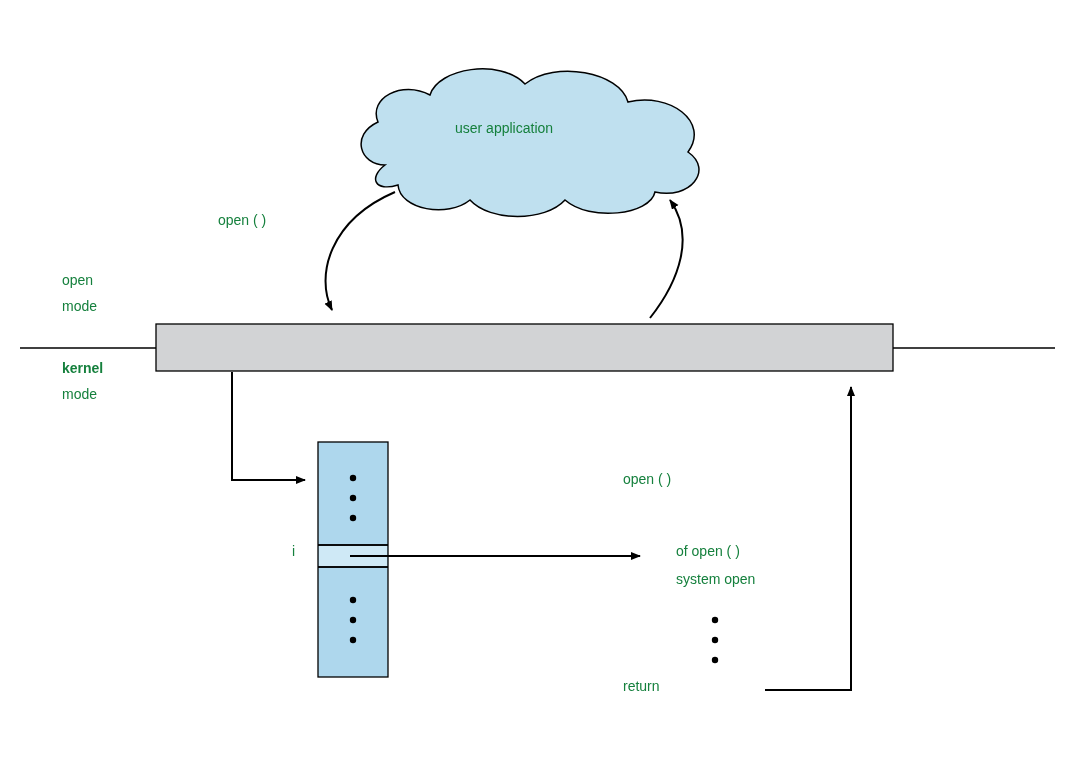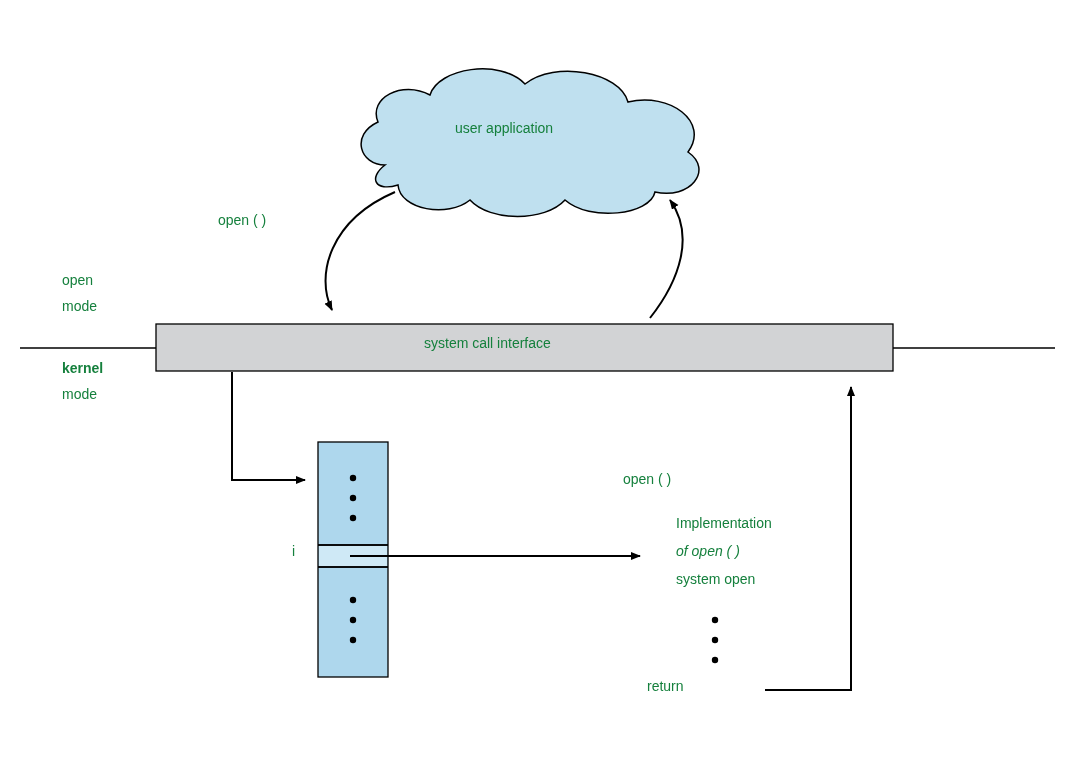--- a/index.html
+++ b/index.html
@@ -89,20 +89,18 @@
 
     <path d="M 765 690 L 851 690 L 851 387" fill="none" stroke="#000" stroke-width="2" marker-end="url(#arrowhead)"></path>
   </svg>
 
   <div class="label" style="left:455px; top:120px;">user application</div>
   <div class="label" style="left:218px; top:212px;">open ( )</div>
   <div class="label" style="left:62px; top:272px;">open</div>
   <div class="label" style="left:62px; top:298px;">mode</div>
   <div class="label" style="left:62px; top:360px;font-weight:bold;">kernel</div>
   <div class="label" style="left:62px; top:386px;">mode</div>
-  <div class="label" style="left:424px; top:335px;">system call interface</div>
   <div class="label" style="left:292px; top:543px;">i</div>
   <div class="label" style="left:623px; top:471px;">open ( )</div>
-  <div class="label" style="left:676px; top:515px;">Implementation</div>
-  <div class="label" style="left:676px; top:543px;font-style:italic;">of open ( )</div>
+  <div class="label" style="left:676px; top:543px;">of open ( )</div>
   <div class="label" style="left:676px; top:571px;">system open</div>
-  <div class="label" style="left:647px; top:678px;">return</div>
+  <div class="label" style="left:623px; top:678px;">return</div>
 </div>
 
 </body></html>

